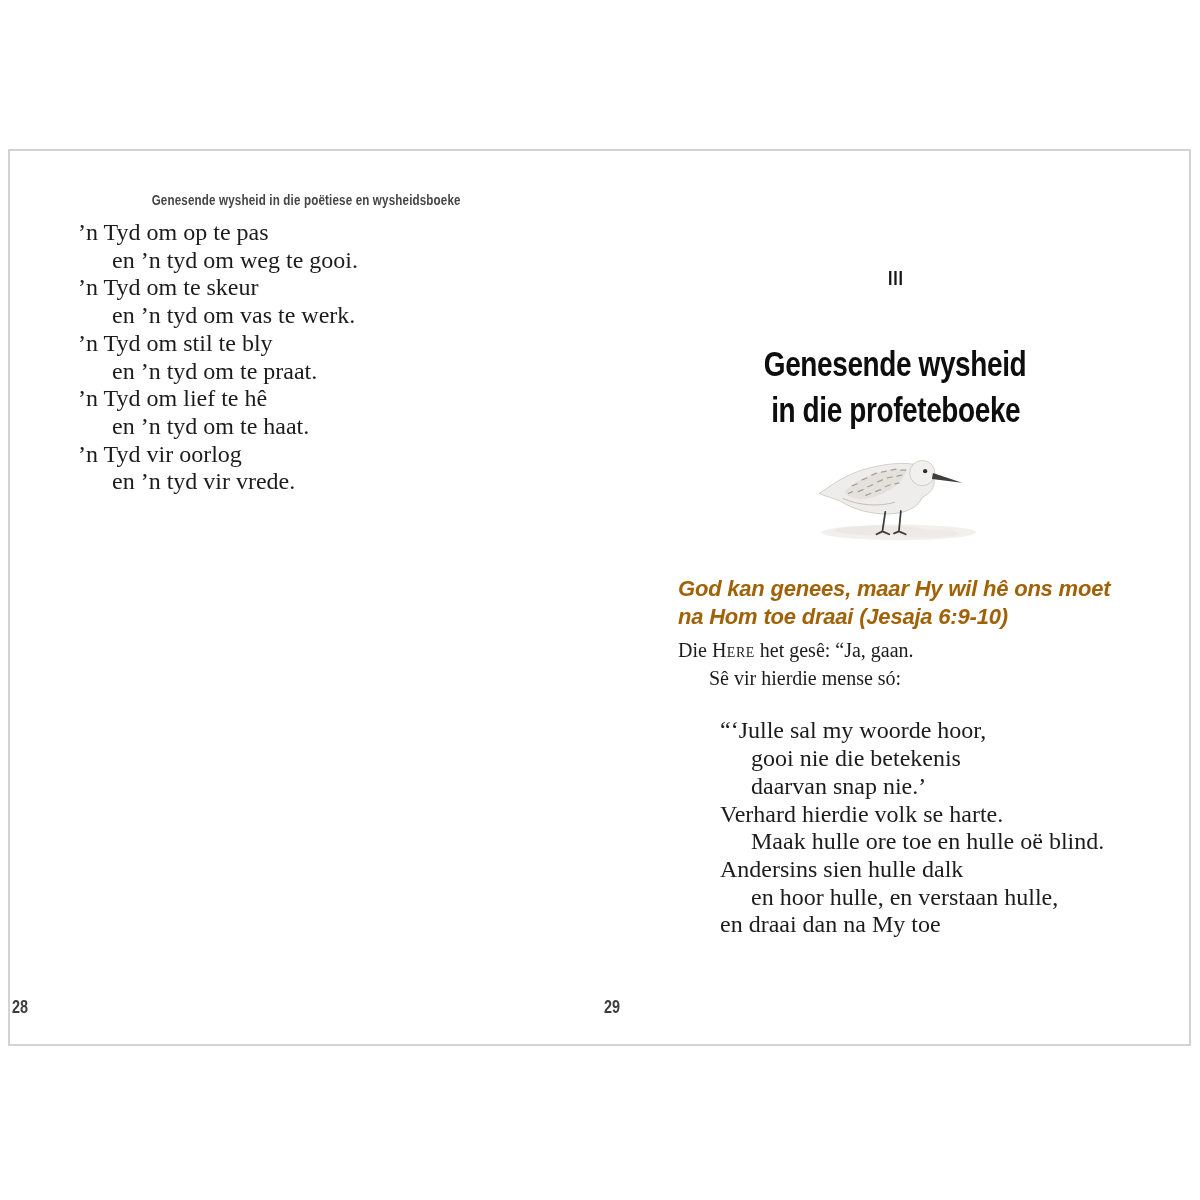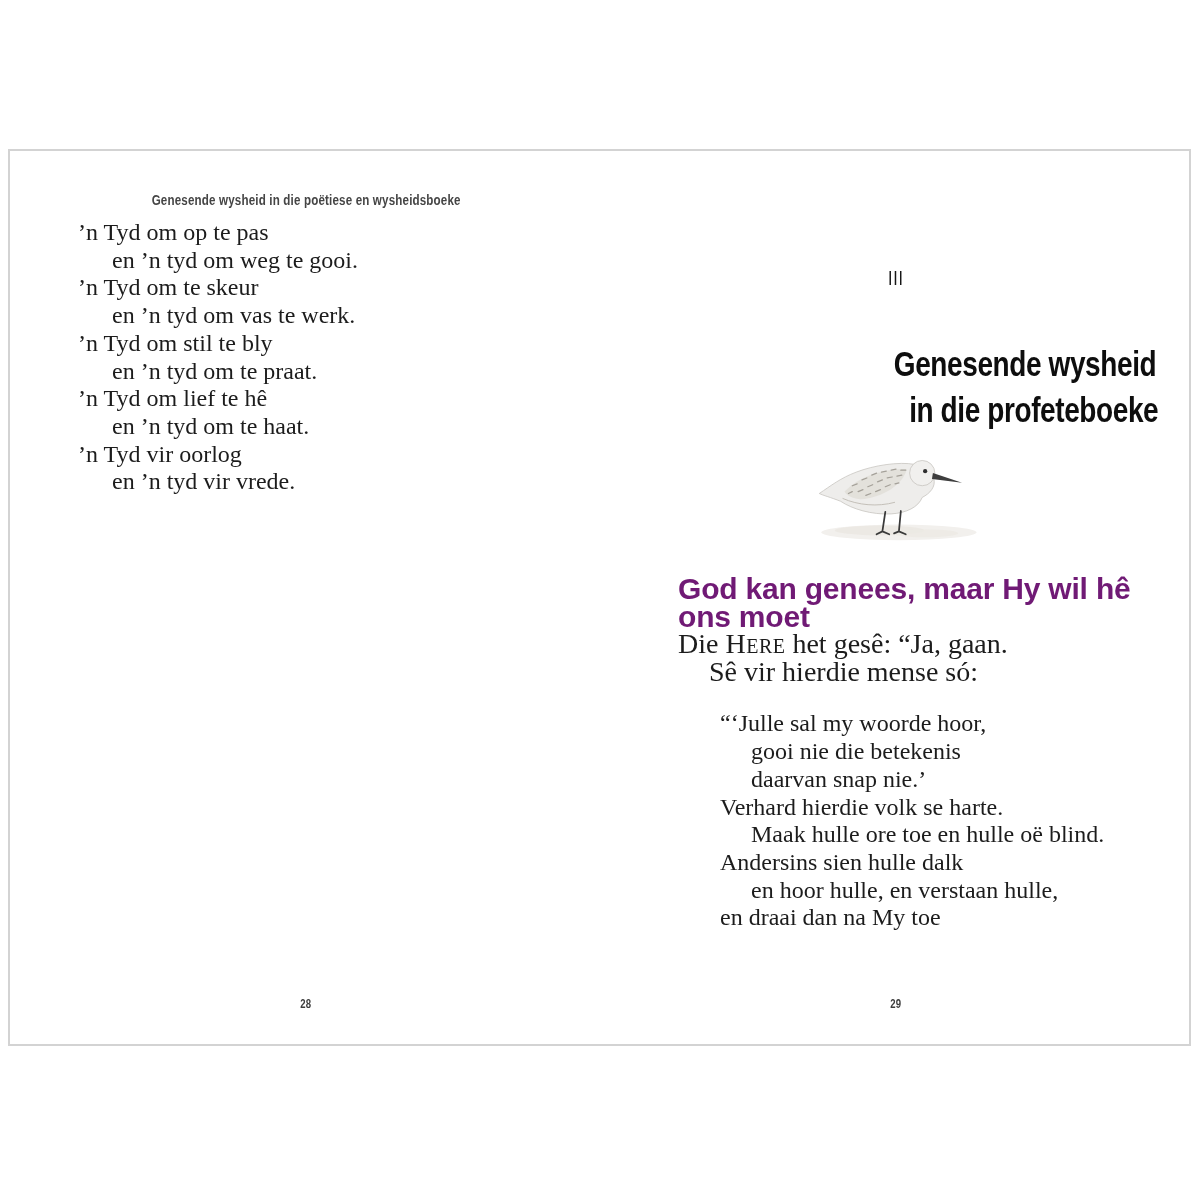--- a/index.html
+++ b/index.html
@@ -24,46 +24,46 @@
     font-family:"Liberation Sans", sans-serif; font-weight:bold;
     font-size:14.5px; color:#454545; letter-spacing:0.2px;
   }
   .poem {
     position:absolute; left:68px; top:68px;
     font-size:24px; line-height:27.7px; color:#1c1c1c;
   }
   .poem .indent { padding-left:34px; }
 
   .page-number {
-    position:absolute; top:846px; width:100%; text-align:center;
+    position:absolute; top:846px; width:100%; 
     font-family:"Liberation Sans", sans-serif; font-weight:bold;
-    font-size:12px; color:#3d3d3d;
+    font-size:18px; color:#3d3d3d;
   }
 
   
   .chapter-number {
     position:absolute; top:116px; width:100%; text-align:center;
-    font-family:"Liberation Sans", sans-serif; font-weight:normal;
+    font-family:"Liberation Sans", sans-serif; font-weight:bold;
     font-size:20px; color:#161616; letter-spacing:1px;
   }
   .chapter-title {
-    position:absolute; top:190px; width:100%; text-align:right;
+    position:absolute; top:190px; width:100%; text-align:center;
     font-family:"Liberation Sans", sans-serif; font-weight:bold;
     font-size:35px; line-height:46px; color:#0e0e0e; letter-spacing:-0.5px;
   }
   .bird-wrap {
     position:absolute; top:292px; left:50%; transform:translateX(-50%);
     width:168px; height:102px;
   }
   .text-block { position:absolute; left:76px; top:424px; width:480px; }
   .section-heading {
     font-family:"Liberation Sans", sans-serif; font-weight:bold;
-    font-size:30px; line-height:27.5px; color:#701a75; letter-spacing:-0.2px;
+    font-size:22px; line-height:27.5px; color:#a16207; letter-spacing:-0.2px;font-style:italic;
   }
-  .intro { font-size:28px; line-height:27.7px; }
+  .intro { margin-top:7px; font-size:20px; line-height:27.7px; }
   .verse { margin-top:25px; font-size:24px; line-height:27.7px;margin-left:42px; }
   .intro .indent, .verse .indent { padding-left:31px; }
   .sc { font-variant:small-caps; letter-spacing:0.5px; }
 </style>
 </head>
 <body>
 
 <div class="canvas">
   <div class="frame">
 
@@ -140,20 +140,21 @@
           <path d="M123 31 L153 41 L122 37 Z" fill="#3e3e3e"></path>
 
           <path d="M74 71 L71 91 M71 91 L78 94 M71 91 L65 94" stroke="#3a3a3a" stroke-width="1.8" fill="none" stroke-linecap="round"></path>
           <path d="M90 70 L88 91 M88 91 L95 94 M88 91 L83 93" stroke="#3a3a3a" stroke-width="1.8" fill="none" stroke-linecap="round"></path>
         </svg>
       </div>
 
       <div class="text-block">
         <div class="section-heading">
           <div>God kan genees, maar Hy wil hê ons moet</div>
+          <div>na Hom toe draai (Jesaja 6:9-10)</div>
         </div>
 
         <div class="intro">
           <div><span>Die </span><span class="sc">Here</span><span> het gesê: “Ja, gaan.</span></div>
           <div class="indent">Sê vir hierdie mense só:</div>
         </div>
 
         <div class="verse">
           <div>“‘Julle sal my woorde hoor,</div>
           <div class="indent">gooi nie die betekenis</div>

